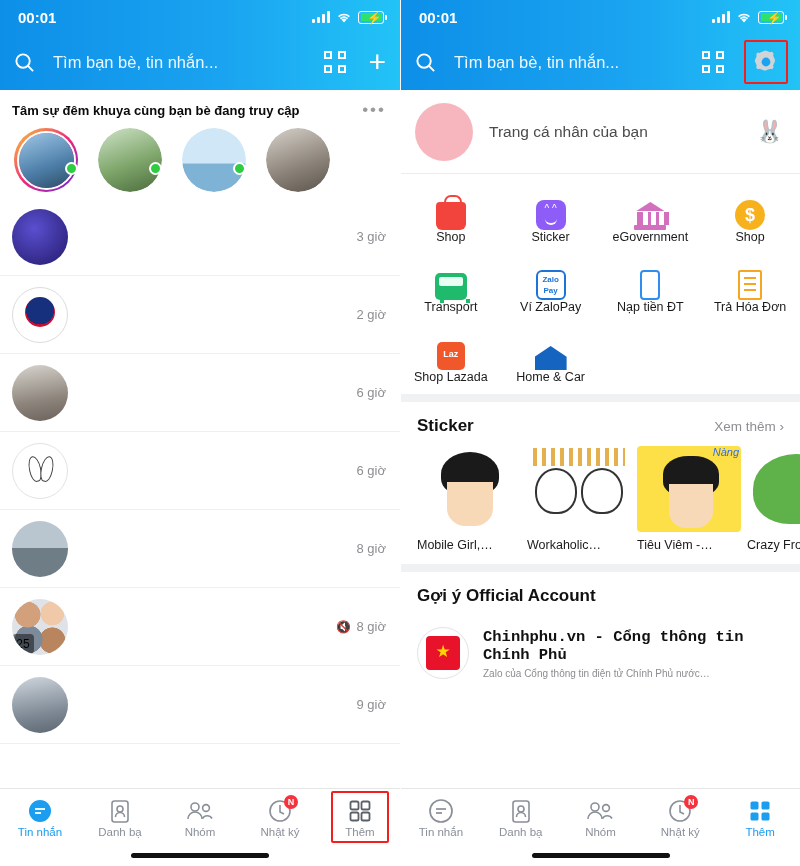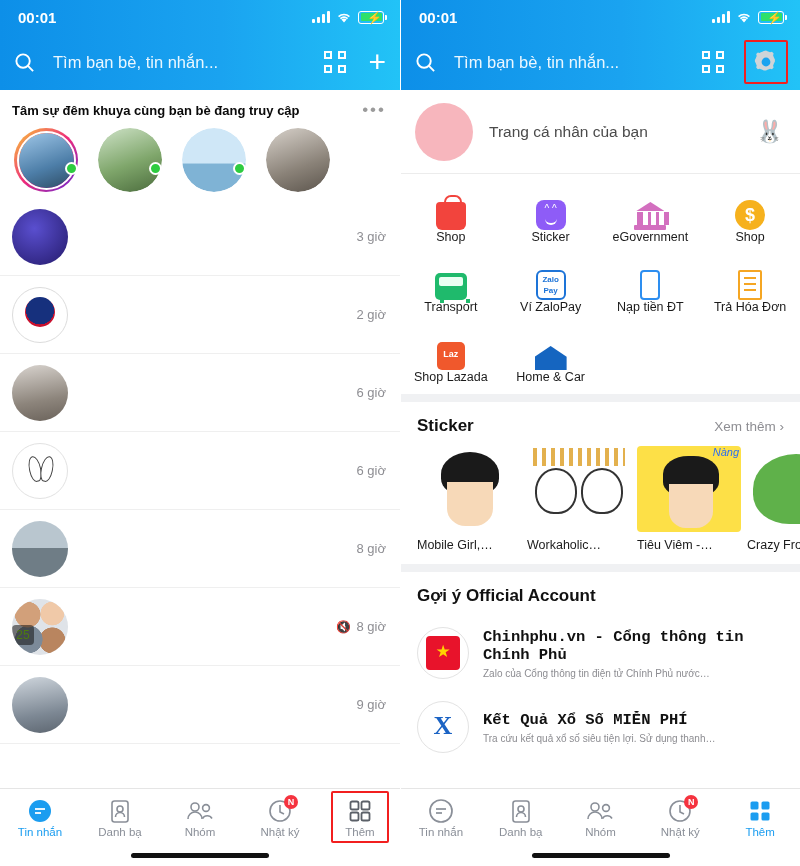--- a/index.html
+++ b/index.html
@@ -139,22 +139,22 @@
   .g7 { background: #dfe3e8; position: relative; }
   .g7:before {
     content:""; position:absolute; inset:0;
     background:
       radial-gradient(circle at 28% 28%, #d2a07a 0 22%, transparent 23%),
       radial-gradient(circle at 72% 26%, #f0c9a8 0 20%, transparent 21%),
       radial-gradient(circle at 30% 72%, #7c8a99 0 24%, transparent 25%),
       radial-gradient(circle at 72% 74%, #b9855f 0 22%, transparent 23%);
   }
   .badge-count {
-    position: absolute; left: 0; bottom: 10px; min-width: 22px; height: 20px;
-    background: rgba(20,20,20,0.55); color: #4d7c0f; font-size: 12px;
+    position: absolute; left: 0; bottom: 1px; min-width: 22px; height: 20px;
+    background: rgba(20,20,20,0.55); color: #000000; font-size: 12px;
     display: flex; align-items: center; justify-content: center; border-radius: 4px;
   }
   .g8 { background: linear-gradient(170deg,#cfd6dd,#7d8894 65%,#5d6670); }
 
   
   .tabbar {
     position: absolute; left: 0; right: 0; bottom: 0; height: 78px;
     background: #fff; border-top: 1px solid #e5e5e5;
     display: flex; align-items: flex-start; padding-top: 8px;
   }
@@ -605,27 +605,20 @@
     </div>
 
     <div>
       <div class="oa-row">
         <div class="oav oa1"></div>
         <div class="oamid">
           <div class="oatitle">Chinhphu.vn - Cổng thông tin Chính Phủ</div>
           <div class="oasub">Zalo của Cổng thông tin điện tử Chính Phủ nước…</div>
         </div>
       </div>
-      <div class="oa-row">
-        <div class="oav oa2"></div>
-        <div class="oamid">
-          <div class="oatitle">Kết Quả Xổ Số MIỄN PHÍ</div>
-          <div class="oasub">Tra cứu kết quả xổ số siêu tiện lợi. Sử dụng thanh…</div>
-        </div>
-      </div>
     </div>
 
     <div class="tabbar">
       <div class="tab">
         <div class="glyph">
           <svg width="26" height="26" viewBox="0 0 26 26">
               <circle cx="13" cy="13" r="11" stroke="#8a8f98" stroke-width="1.7" fill="none"></circle>
               <line x1="8" y1="11" x2="18" y2="11" stroke="#8a8f98" stroke-width="1.7"></line>
               <line x1="8" y1="15" x2="14" y2="15" stroke="#8a8f98" stroke-width="1.7"></line>
             </svg>

